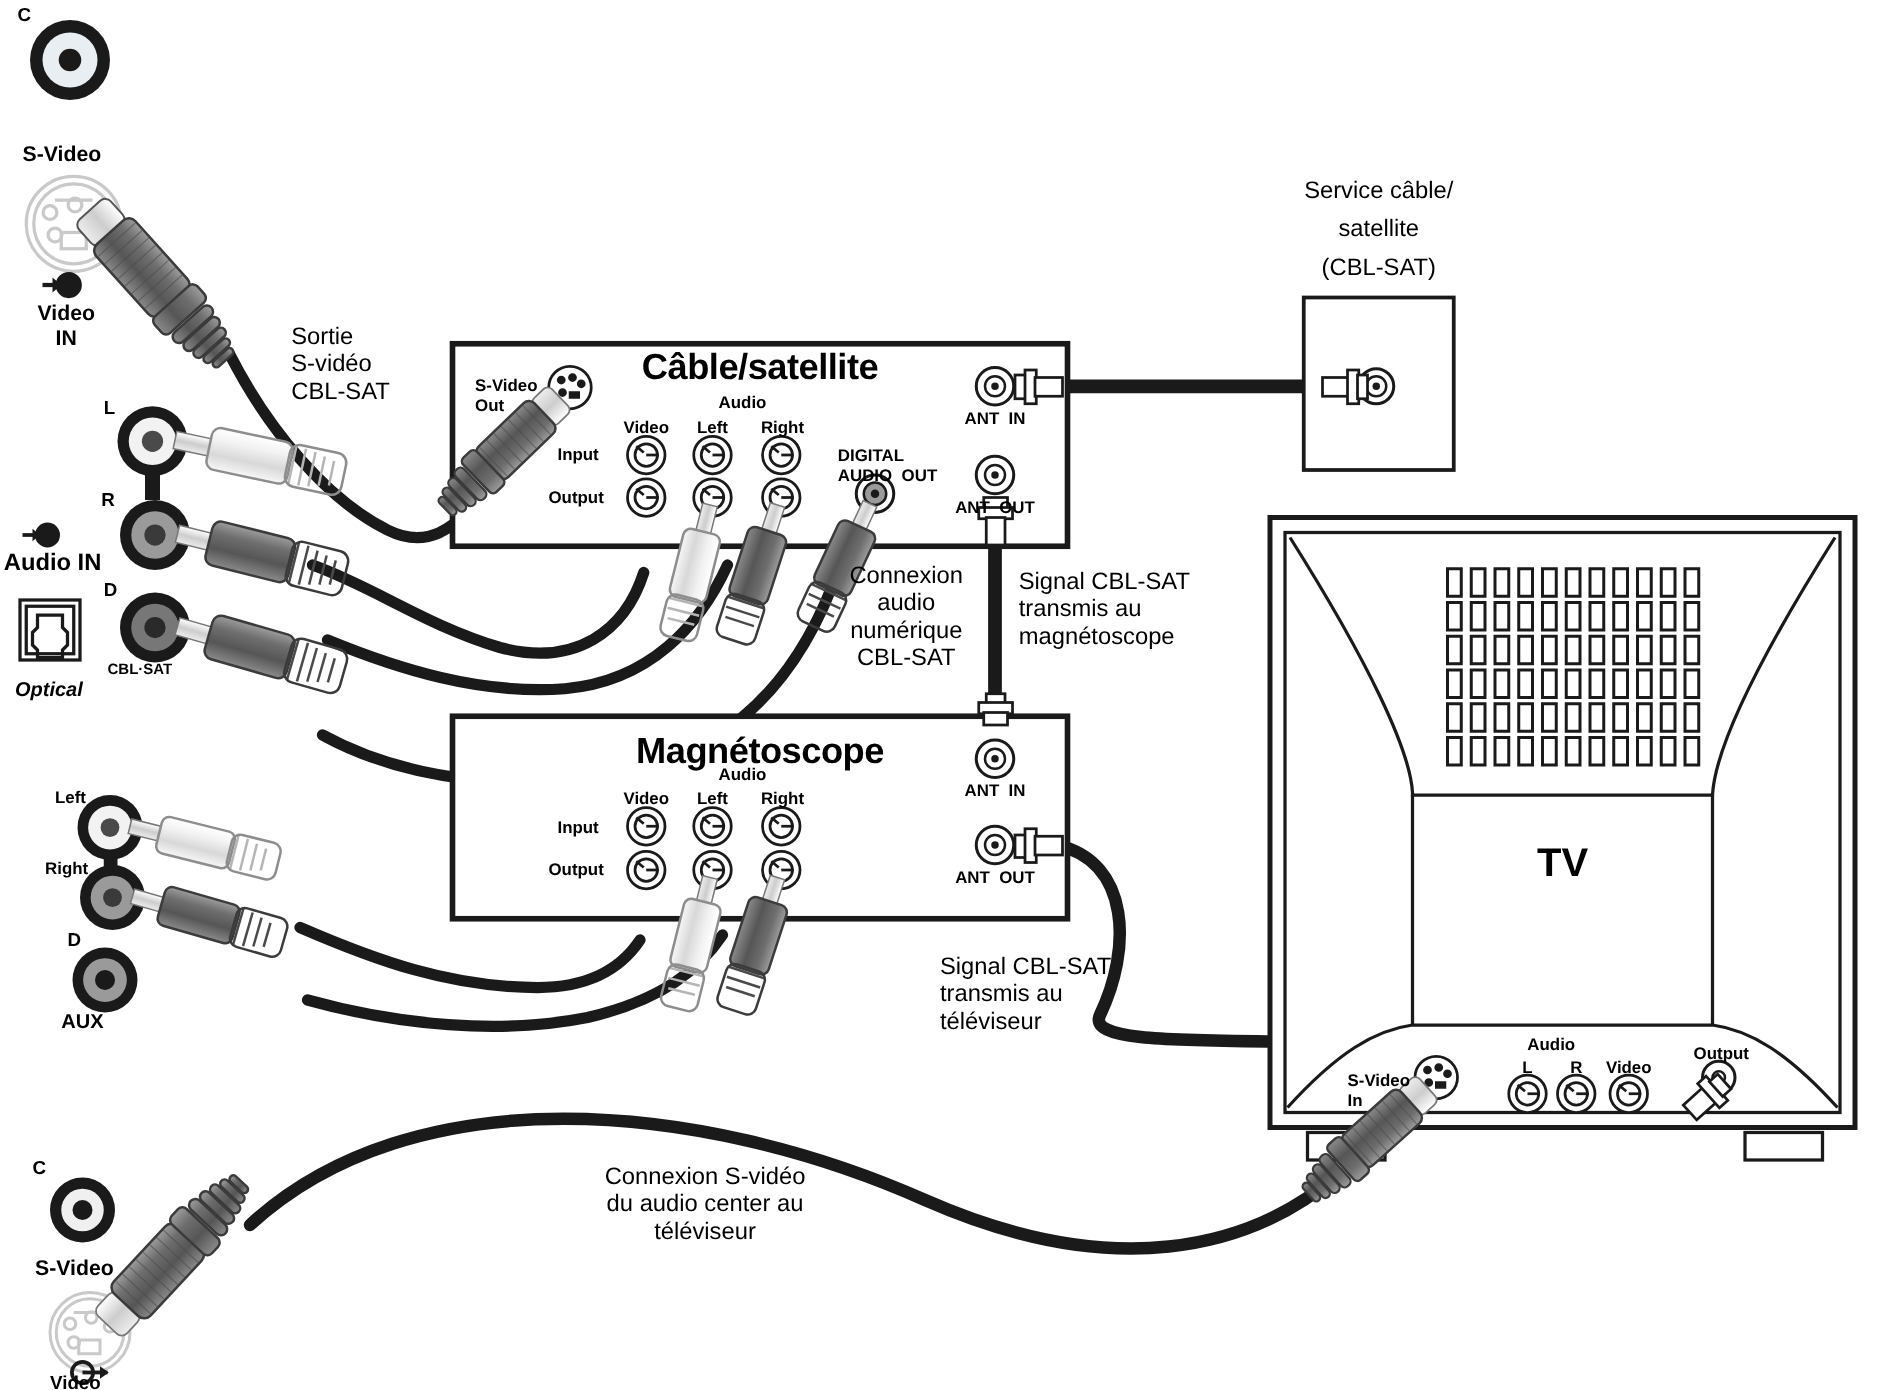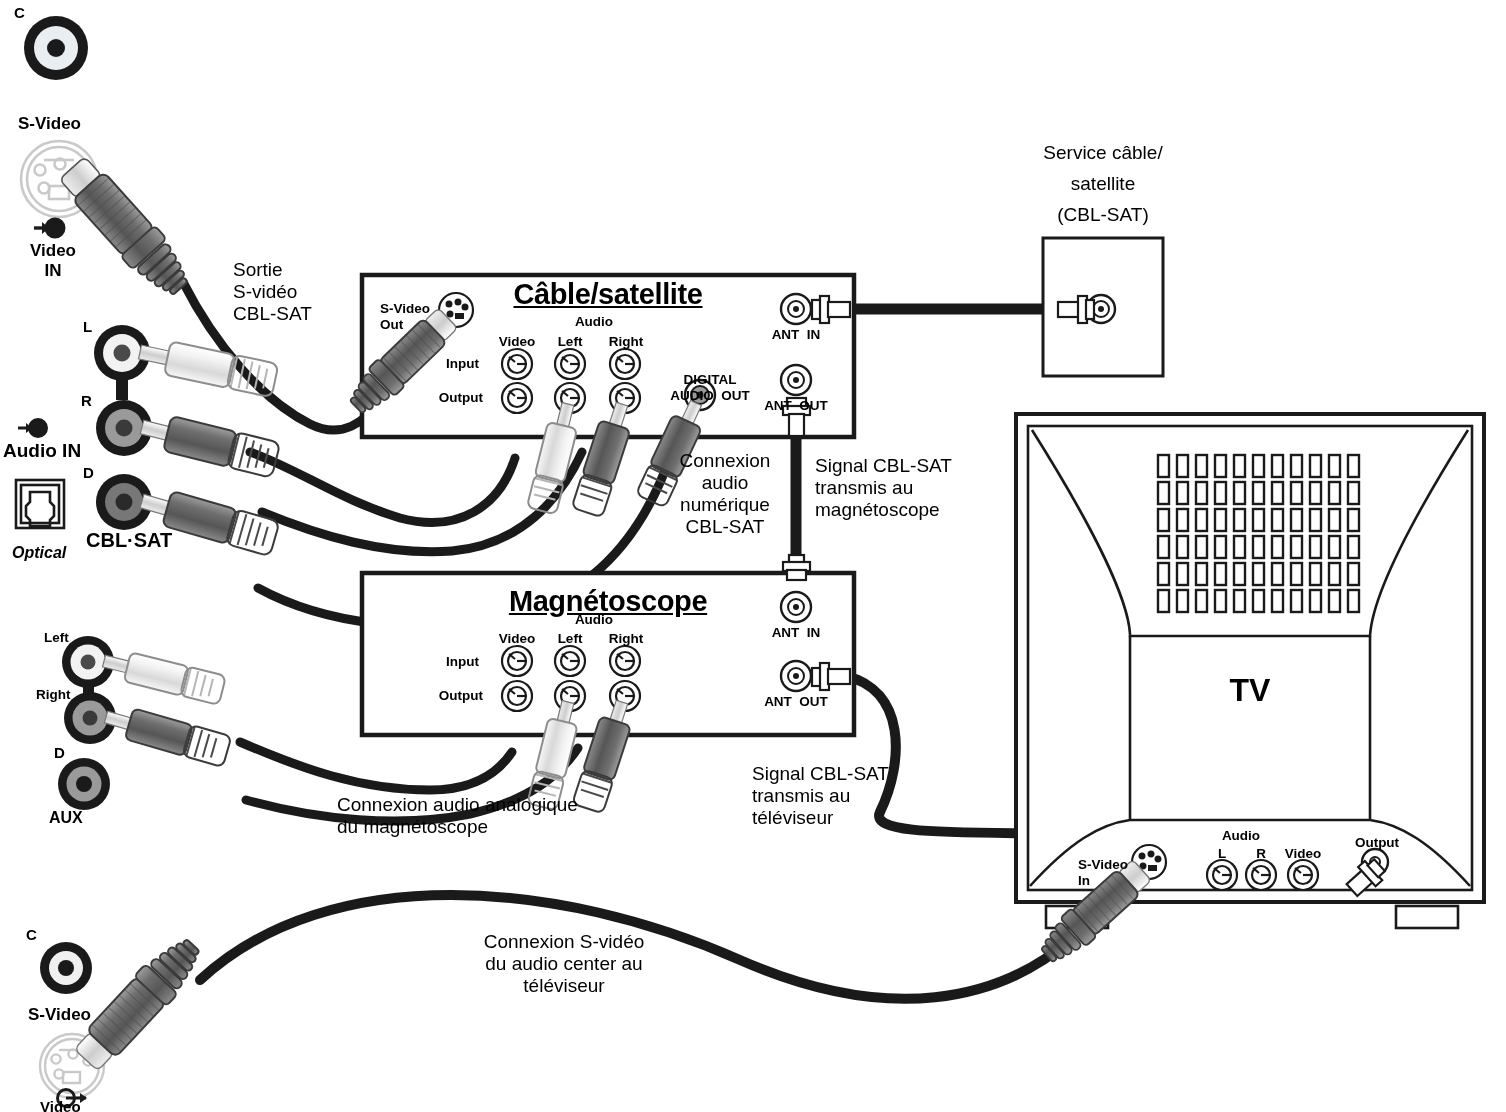--- a/index.html
+++ b/index.html
@@ -2,21 +2,21 @@
 <html><head>
 <meta charset="utf-8">
 <style>
   html,body{margin:0;padding:0;background:#fff;}
   body{font-family:"Liberation Sans",sans-serif;}
   #stage{position:relative;width:1506px;height:1112px;background:#fff;overflow:hidden;}
   #svgroot{position:absolute;left:0;top:0;width:1506px;height:1112px;}
   .txt{position:absolute;color:#000;white-space:pre;line-height:1.16;}
   .callout{font-size:19px;}
   .callout-c{text-align:center;}
-  .boxtitle{font-weight:bold;font-size:29px;letter-spacing:-0.4px;text-decoration:underline;}
+  .boxtitle{font-weight:bold;font-size:29px;letter-spacing:-0.4px;}
   .jacklbl{font-weight:bold;font-size:15px;}
   .jacklbl-sm{font-weight:bold;font-size:13.5px;}
   .tvword{font-weight:bold;font-size:32px;}
 </style>
 </head>
 <body>
 
 <div id="stage">
 
 <svg id="svgroot" viewBox="0 0 1506 1112">
@@ -663,41 +663,41 @@
 <div class="txt jacklbl" style="left:18px;top:114px;font-size:17px;">S-Video</div>
 <div class="txt jacklbl" style="left:30px;top:241px;font-size:17px;text-align:center;">Video
 IN</div>
 
 <div class="txt jacklbl" style="left:3px;top:440px;font-size:19px;">Audio IN</div>
 <div class="txt jacklbl" style="left:12px;top:544px;font-size:16px;font-style:italic;">Optical</div>
 
 <div class="txt jacklbl" style="left:83px;top:318px;">L</div>
 <div class="txt jacklbl" style="left:81px;top:392px;">R</div>
 <div class="txt jacklbl" style="left:83px;top:464px;">D</div>
-<div class="txt jacklbl" style="left:86px;top:529px;font-size:20px;">CBL·SAT</div>
+<div class="txt jacklbl" style="left:86px;top:529px;font-size:12px;">CBL·SAT</div>
 
 <div class="txt jacklbl-sm" style="left:44px;top:630px;">Left</div>
 <div class="txt jacklbl-sm" style="left:36px;top:687px;">Right</div>
 <div class="txt jacklbl" style="left:54px;top:744px;">D</div>
 <div class="txt jacklbl" style="left:49px;top:809px;font-size:16px;">AUX</div>
 
 <div class="txt jacklbl" style="left:26px;top:926px;">C</div>
 <div class="txt jacklbl" style="left:28px;top:1005px;font-size:17px;">S-Video</div>
 <div class="txt jacklbl" style="left:40px;top:1098px;font-size:15px;">Video</div>
 
 <div class="txt boxtitle" style="left:608px;top:278px;transform:translateX(-50%);">Câble/satellite</div>
 <div class="txt jacklbl-sm" style="left:380px;top:301px;">S-Video
 Out</div>
 <div class="txt jacklbl-sm" style="left:594px;top:314px;transform:translateX(-50%);">Audio</div>
 <div class="txt jacklbl-sm" style="left:517px;top:334px;transform:translateX(-50%);">Video</div>
 <div class="txt jacklbl-sm" style="left:570px;top:334px;transform:translateX(-50%);">Left</div>
 <div class="txt jacklbl-sm" style="left:626px;top:334px;transform:translateX(-50%);">Right</div>
 <div class="txt jacklbl-sm" style="left:479px;top:356px;transform:translateX(-100%);">Input</div>
 <div class="txt jacklbl-sm" style="left:483px;top:390px;transform:translateX(-100%);">Output</div>
-<div class="txt jacklbl-sm" style="left:710px;top:372px;transform:translateX(-50%);text-align:center;">DIGITAL
+<div class="txt jacklbl-sm" style="left:710px;top:357px;transform:translateX(-50%);text-align:left;">DIGITAL
 AUDIO  OUT</div>
 <div class="txt jacklbl-sm" style="left:796px;top:327px;transform:translateX(-50%);">ANT  IN</div>
 <div class="txt jacklbl-sm" style="left:796px;top:398px;transform:translateX(-50%);">ANT  OUT</div>
 
 <div class="txt boxtitle" style="left:608px;top:585px;transform:translateX(-50%);">Magnétoscope</div>
 <div class="txt jacklbl-sm" style="left:594px;top:612px;transform:translateX(-50%);">Audio</div>
 <div class="txt jacklbl-sm" style="left:517px;top:631px;transform:translateX(-50%);">Video</div>
 <div class="txt jacklbl-sm" style="left:570px;top:631px;transform:translateX(-50%);">Left</div>
 <div class="txt jacklbl-sm" style="left:626px;top:631px;transform:translateX(-50%);">Right</div>
 <div class="txt jacklbl-sm" style="left:479px;top:654px;transform:translateX(-100%);">Input</div>
@@ -721,22 +721,20 @@
 <div class="txt callout" style="left:233px;top:259px;">Sortie
 S-vidéo
 CBL-SAT</div>
 <div class="txt callout callout-c" style="left:725px;top:450px;transform:translateX(-50%);">Connexion
 audio
 numérique
 CBL-SAT</div>
 <div class="txt callout" style="left:815px;top:455px;">Signal CBL-SAT
 transmis au
 magnétoscope</div>
-<div class="txt callout" style="left:337px;top:794px;">Connexion audio analogique
-du magnétoscope</div>
 <div class="txt callout" style="left:752px;top:763px;">Signal CBL-SAT
 transmis au
 téléviseur</div>
 <div class="txt callout callout-c" style="left:564px;top:931px;transform:translateX(-50%);">Connexion S-vidéo
 du audio center au
 téléviseur</div>
 
 </div>
 
 </body></html>

